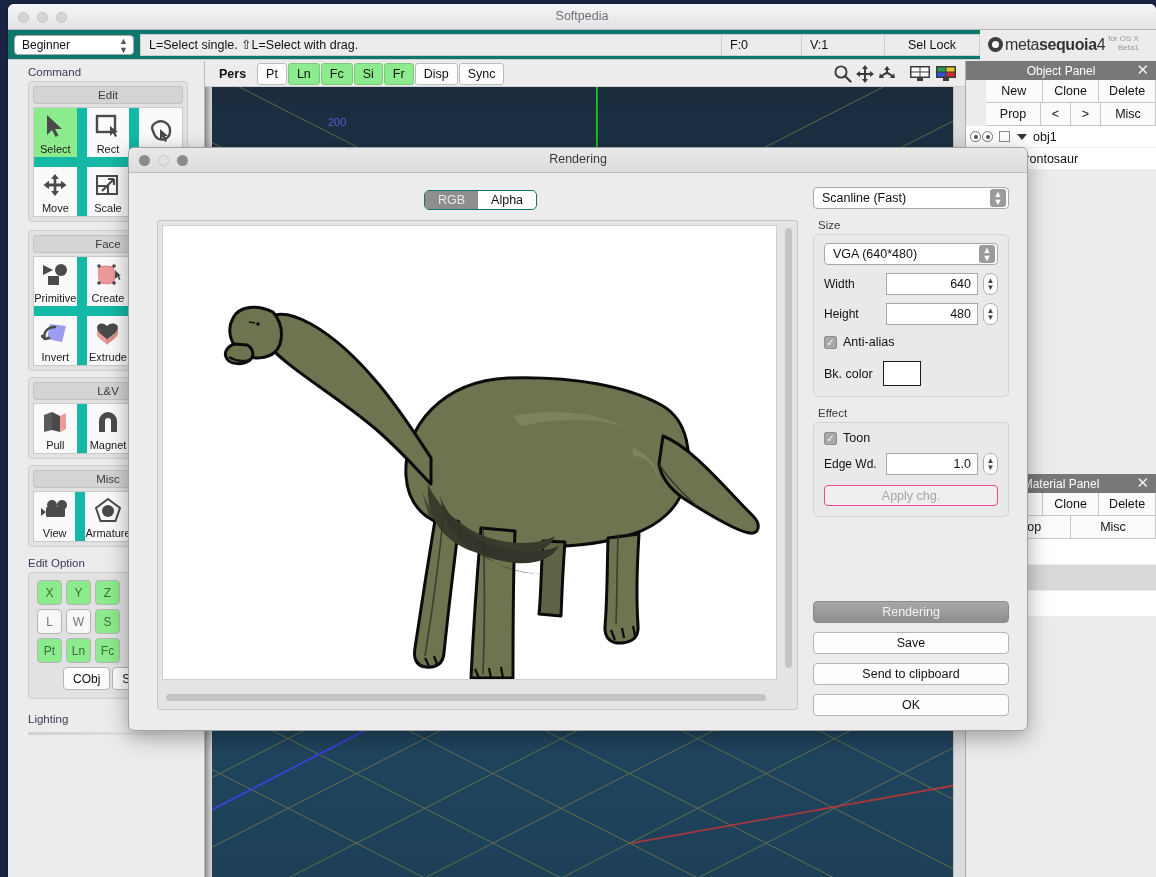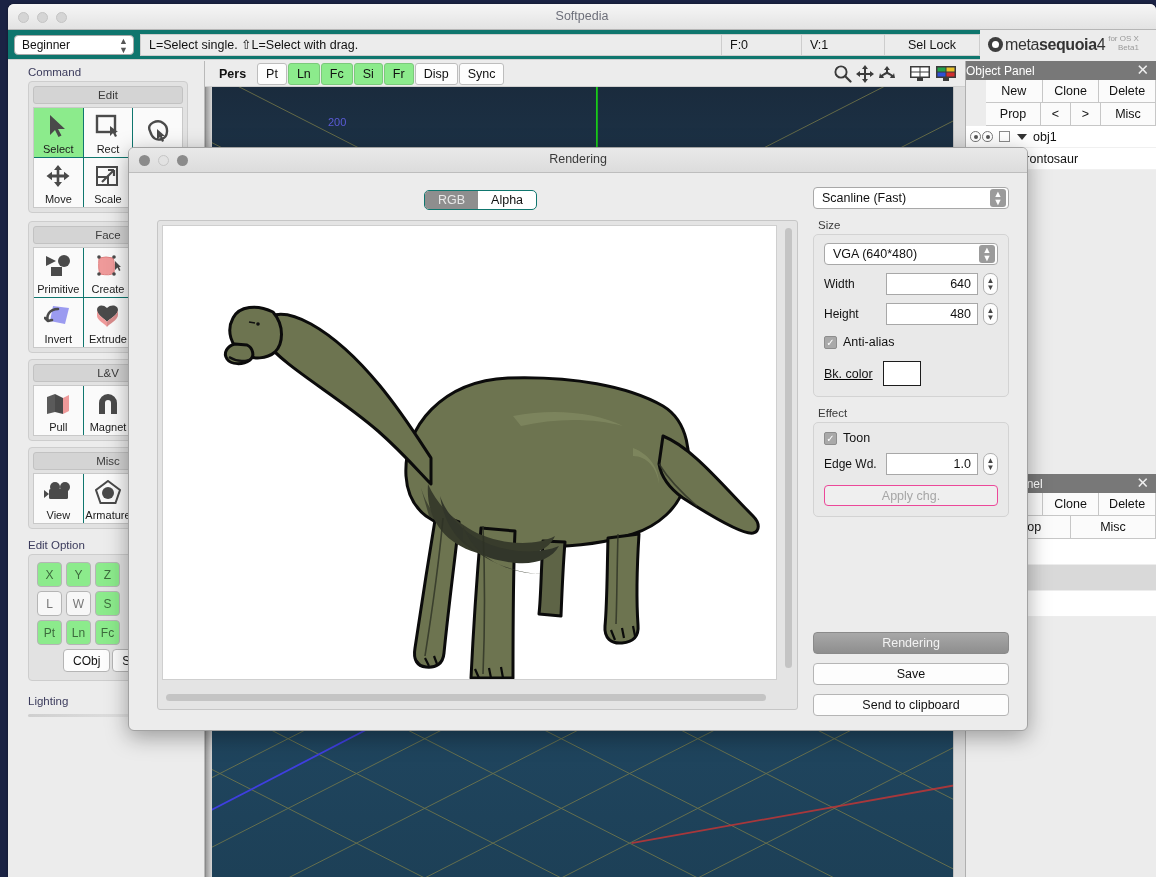--- a/index.html
+++ b/index.html
@@ -163,22 +163,22 @@
     border-radius: 3px;
     text-align: center;
     font-size: 11.5px;
     color: #3b3b3b;
     padding: 2px 0;
     margin-bottom: 3px;
   }
   .tool-grid {
     display: grid;
     grid-template-columns: 1fr 1fr 1fr;
-    background: #0f766e;
-    gap: 1px;
+    background: #14b8a6;
+    gap: 10px;
     border: 1px solid #c9c9c9;
   }
   .tool {
     background: #fafafa;
     height: 49px;
     display: flex;
     flex-direction: column;
     align-items: center;
     justify-content: flex-end;
     padding-bottom: 2px;
@@ -287,21 +287,21 @@
     flex: none;
     background: #ececec;
     position: relative;
     border-left: 1px solid #b0b0b0;
   }
   .panel-head {
     height: 19px;
     background: #787878;
     color: #fff;
     font-size: 12px;
-    display: flex; align-items: center; 
+    display: flex; align-items: center; justify-content: center;
     position: relative;
   }
   .panel-head .x {
     position: absolute; right: 7px; top: 1px;
     font-size: 15px; color: #f0f0f0; line-height: 16px;
   }
   .pbtn-row { display: flex; padding-left: 20px; }
   .pbtn {
     flex: 1;
     height: 23px;
@@ -496,21 +496,21 @@
   .cb {
     width: 13px; height: 13px;
     border: 1px solid #8d8d8d;
     background: #a9a9a9;
     border-radius: 2px;
     margin-right: 6px;
     color: #fff; font-size: 10px; line-height: 12px;
     text-align: center;
   }
   .cb-lbl { font-size: 12.5px; color: #111; }
-  .color-row { display: flex; align-items: center; margin-top: 12px; text-decoration: underline; }
+  .color-row { display: flex; align-items: center; margin-top: 12px; }
   .color-sw {
     width: 38px; height: 25px;
     background: #fff;
     border: 1px solid #1c1c1c;
     margin-left: 10px;
   }
   .apply-btn {
     margin-top: 10px;
     height: 21px;
     border: 1px solid #ec4899;
@@ -1076,18 +1076,19 @@
               </span>
           </div>
           <div class="apply-btn">Apply chg.</div>
         </div>
       </div>
 
       <div class="rd-actions">
         <div class="act-btn primary">Rendering</div>
         <div class="act-btn">Save</div>
         <div class="act-btn">Send to clipboard</div>
+        <div class="act-btn">OK</div>
       </div>
 
     </div>
   </div>
 
 </div>
 
 </body></html>

